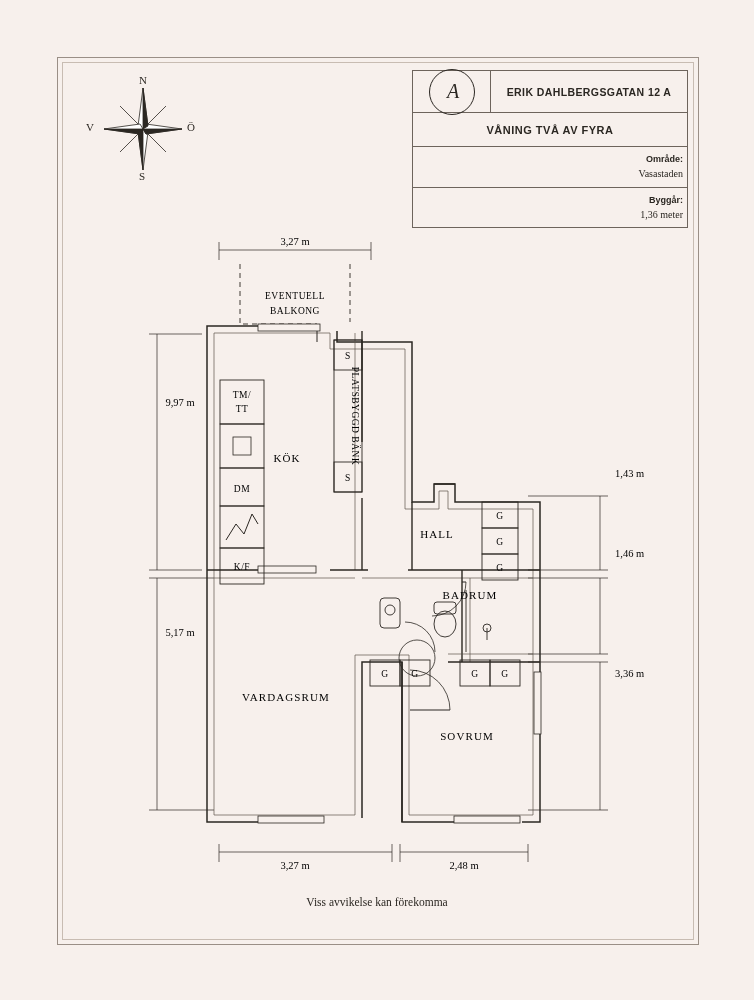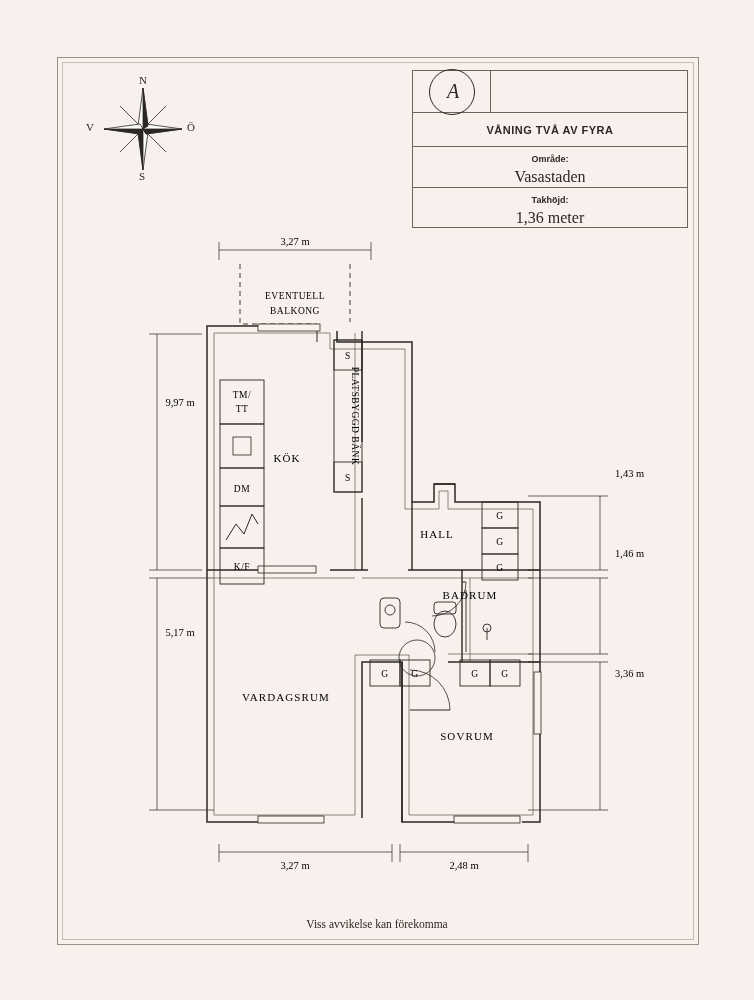--- a/index.html
+++ b/index.html
@@ -37,28 +37,28 @@
     font-family:"Liberation Sans", sans-serif;
     font-weight:bold;font-size:10.5px;letter-spacing:0.4px;
   }
   .tb-sub{
     height:34px;display:flex;align-items:center;justify-content:center;
     font-family:"Liberation Sans", sans-serif;
     font-weight:bold;font-size:11px;letter-spacing:0.5px;
   }
   .tb-cell{
     flex:1;box-sizing:border-box;padding:7px 4px 8px;
-    text-align:center;
+    text-align:right;
   }
   .tb-cell + .tb-cell{border-left:1px solid #6d645c;}
   .tb-key{
     font-family:"Liberation Sans", sans-serif;
     font-weight:bold;font-size:9px;margin-bottom:4px;
   }
-  .tb-val{font-size:16px;}
+  .tb-val{font-size:10px;}
   .row-h1{height:42px;}
   .row-h2{height:34px;}
   .row-h3{height:41px;}
   .row-h4{height:41px;}
 
   
   .logo-circle{
     width:44px;height:44px;border:1.4px solid #2b2722;border-radius:50%;
     display:flex;align-items:center;justify-content:center;
     font-family:"Liberation Serif", serif;font-size:20px;font-style:italic;
@@ -79,51 +79,52 @@
     font-size:11px;letter-spacing:1.1px;
   }
   .dimtext{
     font-family:"Liberation Serif", serif;font-size:10.5px;
   }
   .applabel{
     font-family:"Liberation Serif", serif;font-size:9.5px;letter-spacing:.5px;
   }
   .note{
     position:absolute;left:0;top:896px;width:754px;text-align:center;
-    font-size:11.5px;font-family:"Liberation Serif", serif;margin-top:22px;
+    font-size:11.5px;font-family:"Liberation Serif", serif;
   }
 </style>
 </head>
 <body>
 
 <div id="page">
 
   <div class="frame-outer"></div>
   <div class="frame-inner"></div>
 
   <div class="titleblock">
     <div class="tb-row row-h1">
       <div class="tb-logo">
         <div class="logo-circle">
           <span>A</span>
         </div>
       </div>
+      <div class="tb-main">ERIK DAHLBERGSGATAN 12 A</div>
     </div>
     <div class="tb-row row-h2">
       <div class="tb-sub" style="flex:1">VÅNING TVÅ AV FYRA</div>
     </div>
     <div class="tb-row row-h3">
       <div class="tb-cell">
         <div class="tb-key">Område:</div>
         <div class="tb-val">Vasastaden</div>
       </div>
     </div>
     <div class="tb-row row-h4">
       <div class="tb-cell">
-        <div class="tb-key">Takhöjd:</div>
+        <div class="tb-key">Byggår:</div>
         <div class="tb-val">1,36 meter</div>
       </div>
     </div>
   </div>
 
   <div class="compass">
     <svg width="106" height="94" viewBox="0 0 106 94">
       <g fill="none" stroke="#2b2722" stroke-width="0.8">
 
         <path d="M53 47 L30 24 M53 47 L76 24 M53 47 L76 70 M53 47 L30 70"></path>

